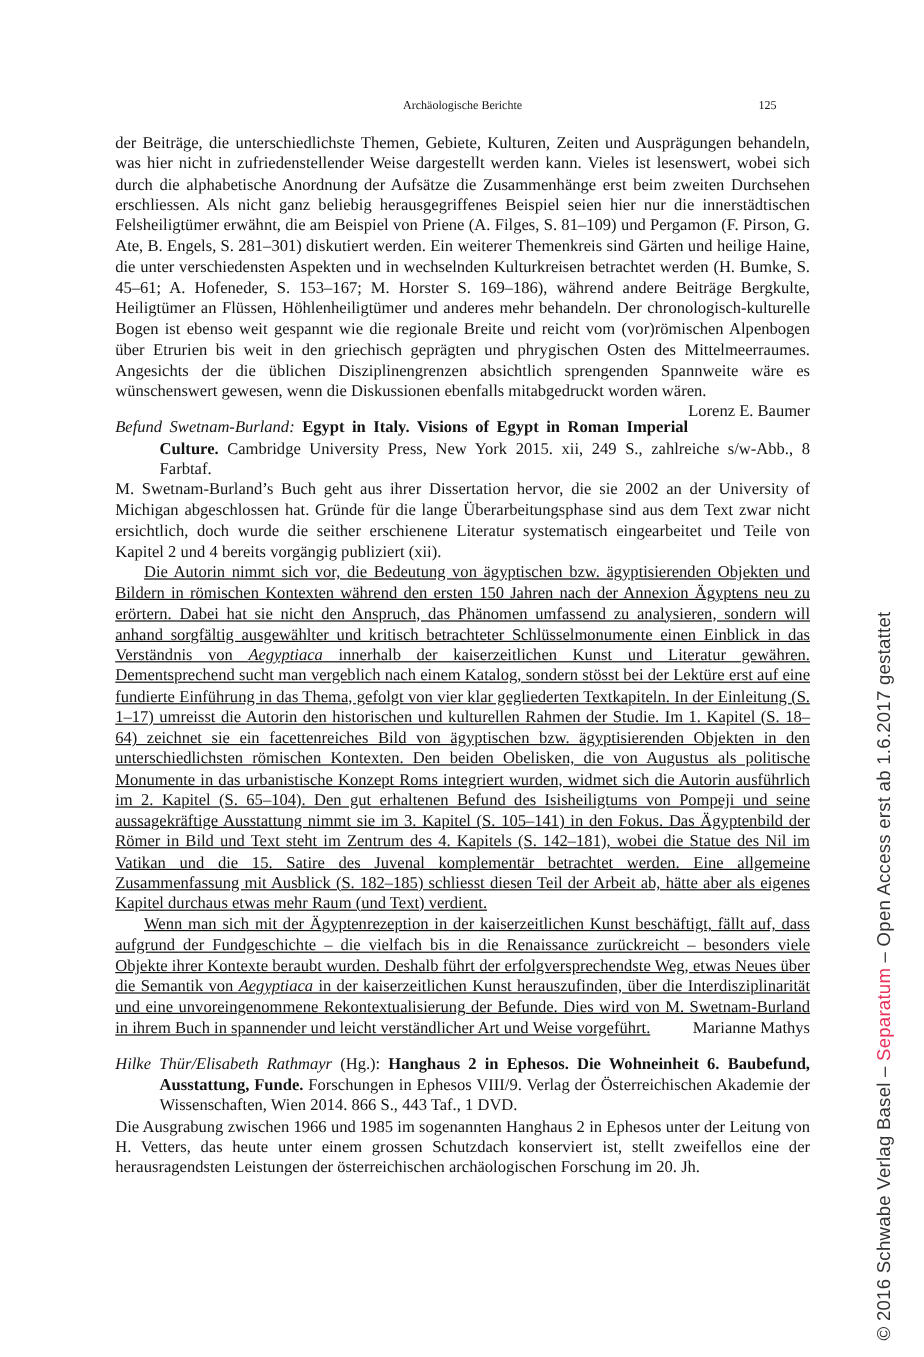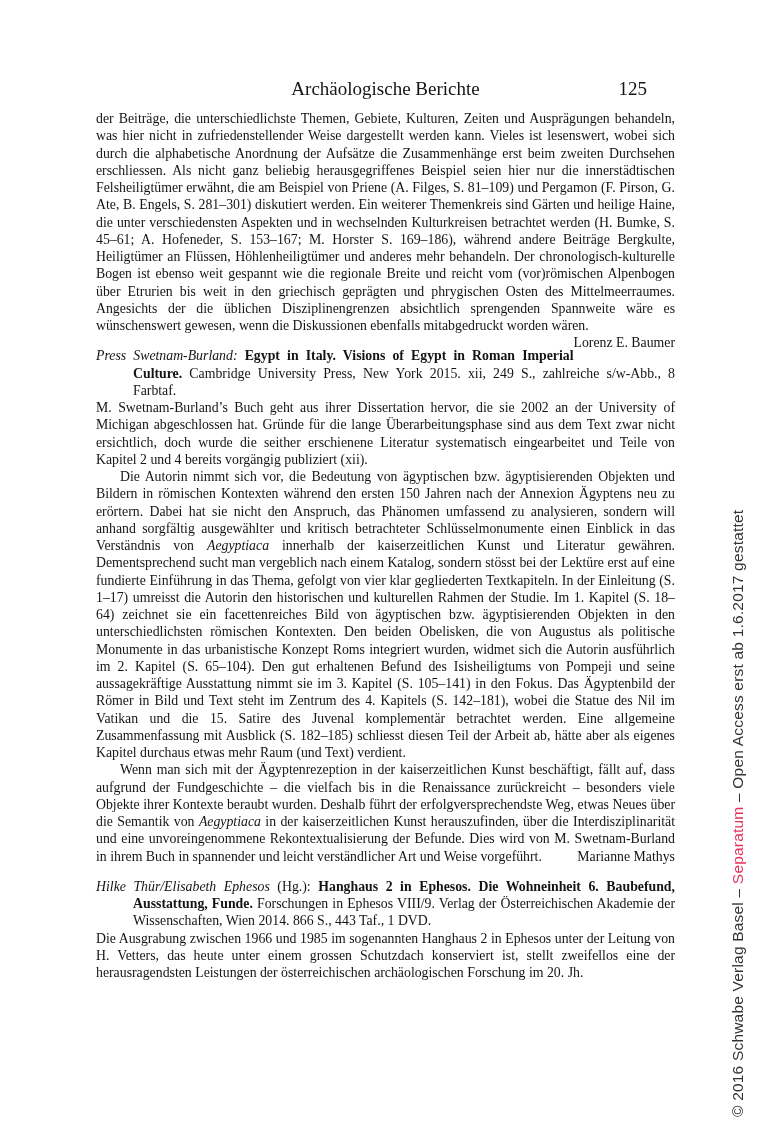--- a/index.html
+++ b/index.html
@@ -14,36 +14,36 @@
   .textblock{
     position:absolute;
     left:96px;top:80px;width:579px;
     font-size:13.8px;
     line-height:17.25px;
   }
   .running-head{
     position:relative;
     height:18px;
     margin-bottom:12px;
-    font-size:19px;
+    font-size:10px;
   }
   .rh-title{
     text-align:center;
   }
   .rh-page{
     position:absolute;
     right:28px;top:0;
   }
   p{margin:0;}
   .justify{
     text-align:justify;
     hyphens:auto;
     -webkit-hyphens:auto;
   }
-  .indent{text-indent:24px;}
+  .indent{text-indent:24px;text-decoration:underline;}
   .book-entry{
     margin-top:13px;
     padding-left:37px;
     text-indent:-37px;
     text-align:justify;
   }
   .after-entry{margin-top:0;}
   .it{font-style:italic;}
   .bd{font-weight:bold;}
   .sig{float:right;}
@@ -66,29 +66,29 @@
 
   <main class="textblock">
 
     <header class="running-head">
       <div class="rh-title">Archäologische Berichte</div>
       <div class="rh-page">125</div>
     </header>
 
     <p class="justify"><span><span>der Beiträge, die unterschiedlichste Themen, Gebiete, Kulturen, Zeiten und Ausprägungen behandeln, was hier nicht in zufriedenstellender Weise dargestellt werden kann. Vieles ist lesenswert, wobei sich durch die alphabetische Anordnung der Aufsätze die Zusammenhänge erst beim zweiten Durchsehen erschliessen. Als nicht ganz beliebig herausgegriffenes Beispiel seien hier nur die innerstädtischen Felsheiligtümer erwähnt, die am Beispiel von Priene (A. Filges, S. 81–109) und Pergamon (F. Pirson, G. Ate, B. Engels, S. 281–301) diskutiert werden. Ein weiterer Themenkreis sind Gärten und heilige Haine, die unter verschiedensten Aspekten und in wechselnden Kulturkreisen betrachtet werden (H. Bumke, S. 45–61; A. Hofeneder, S. 153–167; M. Horster S. 169–186), während andere Beiträge Bergkulte, Heiligtümer an Flüssen, Höhlenheiligtümer und anderes mehr behandeln. Der chronologisch-kulturelle Bogen ist ebenso weit gespannt wie die regionale Breite und reicht vom (vor)römischen Alpenbogen über Etrurien bis weit in den griechisch geprägten und phrygischen Osten des Mittelmeerraumes. Angesichts der die üblichen Disziplinengrenzen absichtlich sprengenden Spannweite wäre es wünschenswert gewesen, wenn die Diskussionen ebenfalls mitabgedruckt worden wären.</span></span><span class="sig">Lorenz E. Baumer</span></p>
 
-    <p class="book-entry"><span><span class="it">Press Swetnam-Burland:</span><span> </span><span class="bd">Egypt in Italy. Visions of Egypt in Roman Imperial Culture.</span><span> Cambridge University Press, New York 2015. xii, 249 S., zahlreiche s/w-Abb., 8 Farbtaf.</span></span></p>
+    <p class="book-entry"><span><span class="it">Befund Swetnam-Burland:</span><span> </span><span class="bd">Egypt in Italy. Visions of Egypt in Roman Imperial Culture.</span><span> Cambridge University Press, New York 2015. xii, 249 S., zahlreiche s/w-Abb., 8 Farbtaf.</span></span></p>
 
     <p class="justify after-entry"><span><span>M. Swetnam-Burland’s Buch geht aus ihrer Dissertation hervor, die sie 2002 an der University of Michigan abgeschlossen hat. Gründe für die lange Überarbeitungsphase sind aus dem Text zwar nicht ersichtlich, doch wurde die seither erschienene Literatur systematisch eingearbeitet und Teile von Kapitel 2 und 4 bereits vorgängig publiziert (xii).</span></span></p>
 
     <p class="justify indent"><span><span>Die Autorin nimmt sich vor, die Bedeutung von ägyptischen bzw. ägyptisierenden Objekten und Bildern in römischen Kontexten während den ersten 150 Jahren nach der Annexion Ägyptens neu zu erörtern. Dabei hat sie nicht den Anspruch, das Phänomen umfassend zu analysieren, sondern will anhand sorgfältig ausgewählter und kritisch betrachteter Schlüsselmonumente einen Einblick in das Verständnis von </span><span class="it">Aegyptiaca</span><span> innerhalb der kaiserzeitlichen Kunst und Literatur gewähren. Dementsprechend sucht man vergeblich nach einem Katalog, sondern stösst bei der Lektüre erst auf eine fundierte Einführung in das Thema, gefolgt von vier klar gegliederten Textkapiteln. In der Einleitung (S. 1–17) umreisst die Autorin den historischen und kulturellen Rahmen der Studie. Im 1. Kapitel (S. 18–64) zeichnet sie ein facettenreiches Bild von ägyptischen bzw. ägyptisierenden Objekten in den unterschiedlichsten römischen Kontexten. Den beiden Obelisken, die von Augustus als politische Monumente in das urbanistische Konzept Roms integriert wurden, widmet sich die Autorin ausführlich im 2. Kapitel (S. 65–104). Den gut erhaltenen Befund des Isisheiligtums von Pompeji und seine aussagekräftige Ausstattung nimmt sie im 3. Kapitel (S. 105–141) in den Fokus. Das Ägyptenbild der Römer in Bild und Text steht im Zentrum des 4. Kapitels (S. 142–181), wobei die Statue des Nil im Vatikan und die 15. Satire des Juvenal komplementär betrachtet werden. Eine allgemeine Zusammenfassung mit Ausblick (S. 182–185) schliesst diesen Teil der Arbeit ab, hätte aber als eigenes Kapitel durchaus etwas mehr Raum (und Text) verdient.</span></span></p>
 
     <p class="justify indent"><span><span>Wenn man sich mit der Ägyptenrezeption in der kaiserzeitlichen Kunst beschäftigt, fällt auf, dass aufgrund der Fundgeschichte – die vielfach bis in die Renaissance zurückreicht – besonders viele Objekte ihrer Kontexte beraubt wurden. Deshalb führt der erfolgversprechendste Weg, etwas Neues über die Semantik von </span><span class="it">Aegyptiaca</span><span> in der kaiserzeitlichen Kunst herauszufinden, über die Interdisziplinarität und eine unvoreingenommene Rekontextualisierung der Befunde. Dies wird von M. Swetnam-Burland in ihrem Buch in spannender und leicht verständlicher Art und Weise vorgeführt.</span></span><span class="sig">Marianne Mathys</span></p>
 
-    <p class="book-entry"><span><span class="it">Hilke Thür/Elisabeth Ephesos</span><span> (Hg.): </span><span class="bd">Hanghaus 2 in Ephesos. Die Wohneinheit 6. Baubefund, Ausstattung, Funde.</span><span> Forschungen in Ephesos VIII/9. Verlag der Österreichischen Akademie der Wissenschaften, Wien 2014. 866 S., 443 Taf., 1 DVD.</span></span></p>
+    <p class="book-entry"><span><span class="it">Hilke Thür/Elisabeth Rathmayr</span><span> (Hg.): </span><span class="bd">Hanghaus 2 in Ephesos. Die Wohneinheit 6. Baubefund, Ausstattung, Funde.</span><span> Forschungen in Ephesos VIII/9. Verlag der Österreichischen Akademie der Wissenschaften, Wien 2014. 866 S., 443 Taf., 1 DVD.</span></span></p>
 
     <p class="justify after-entry"><span><span>Die Ausgrabung zwischen 1966 und 1985 im sogenannten Hanghaus 2 in Ephesos unter der Leitung von H. Vetters, das heute unter einem grossen Schutzdach konserviert ist, stellt zweifellos eine der herausragendsten Leistungen der österreichischen archäologischen Forschung im 20. Jh.</span></span></p>
 
   </main>
 
   <aside class="spine" style="color: rgb(51, 51, 51);">
     <span>© 2016 Schwabe Verlag Basel</span><span>&nbsp;–&nbsp;</span><span style="color: rgb(232, 48, 90);">Separatum</span><span>&nbsp;–&nbsp;</span><span>Open Access erst ab 1.6.2017 gestattet</span>
   </aside>
 
 </div>

